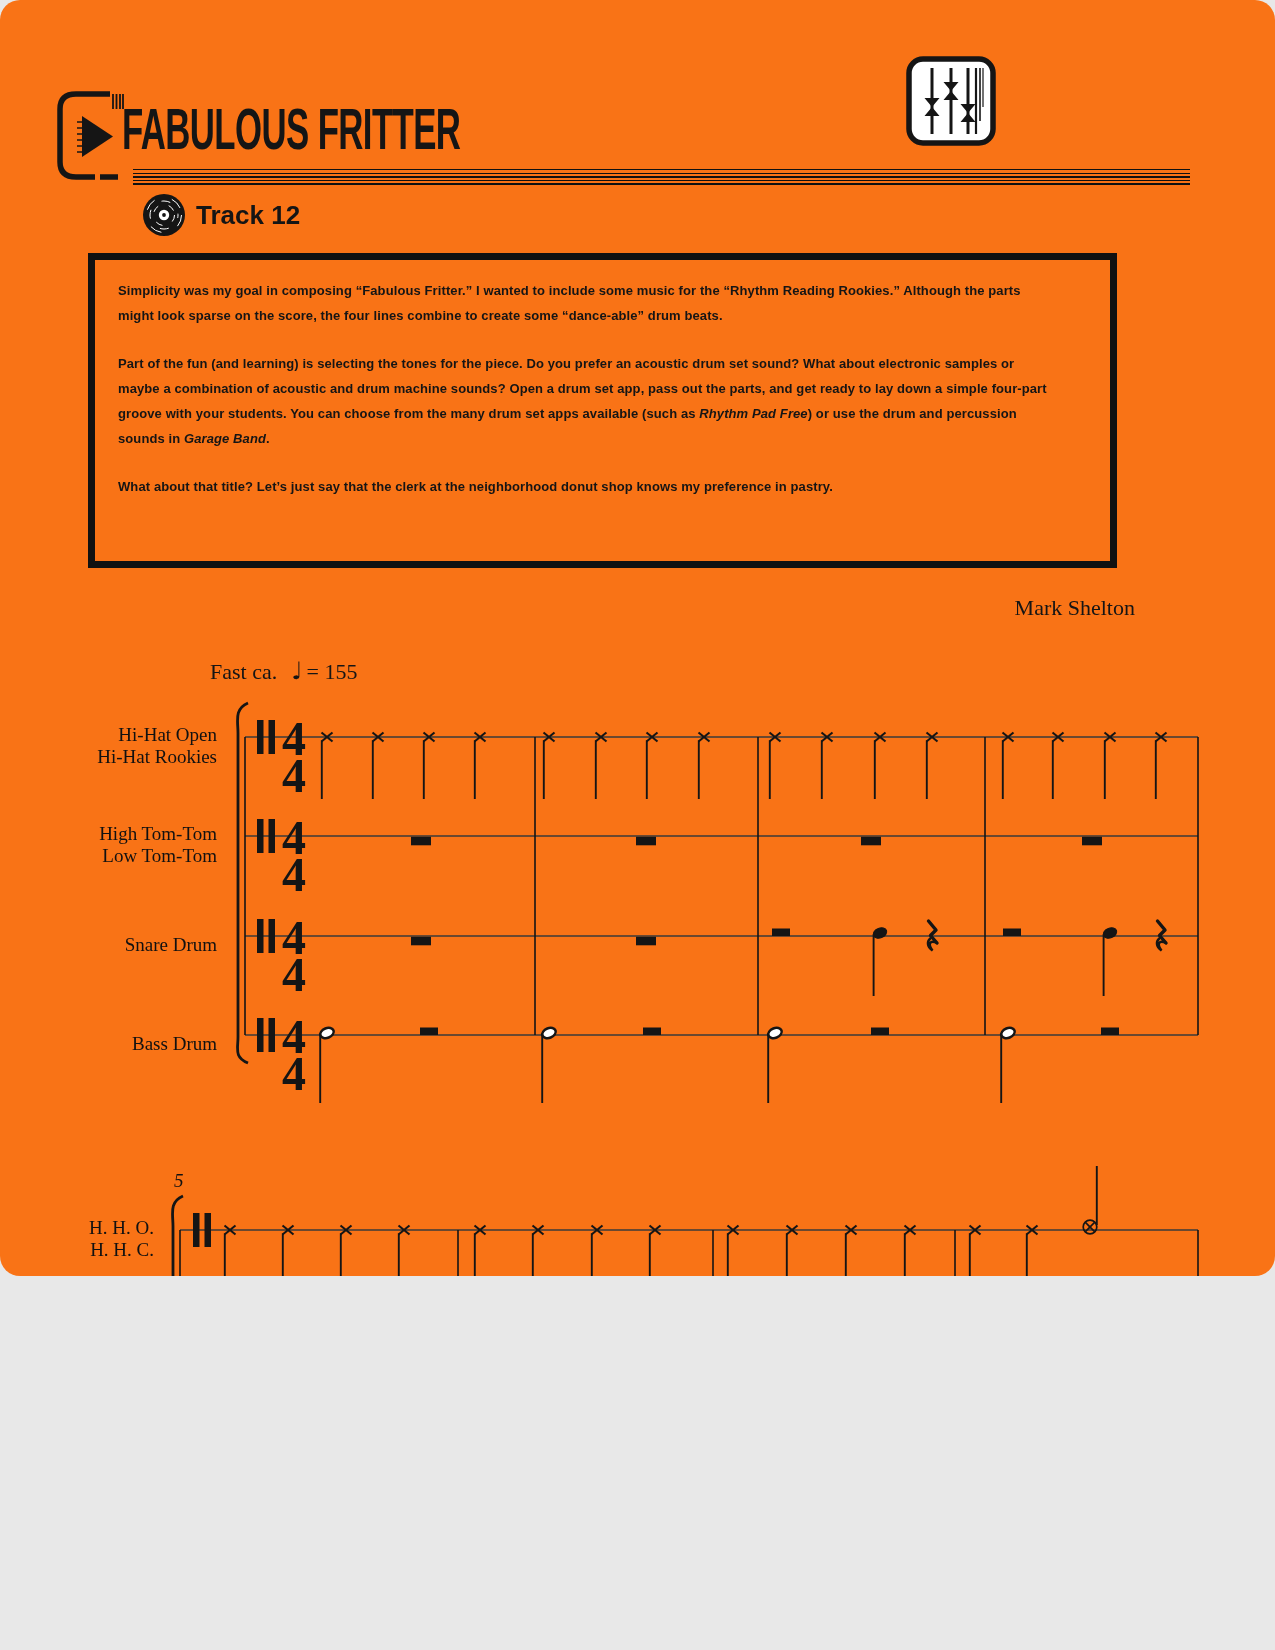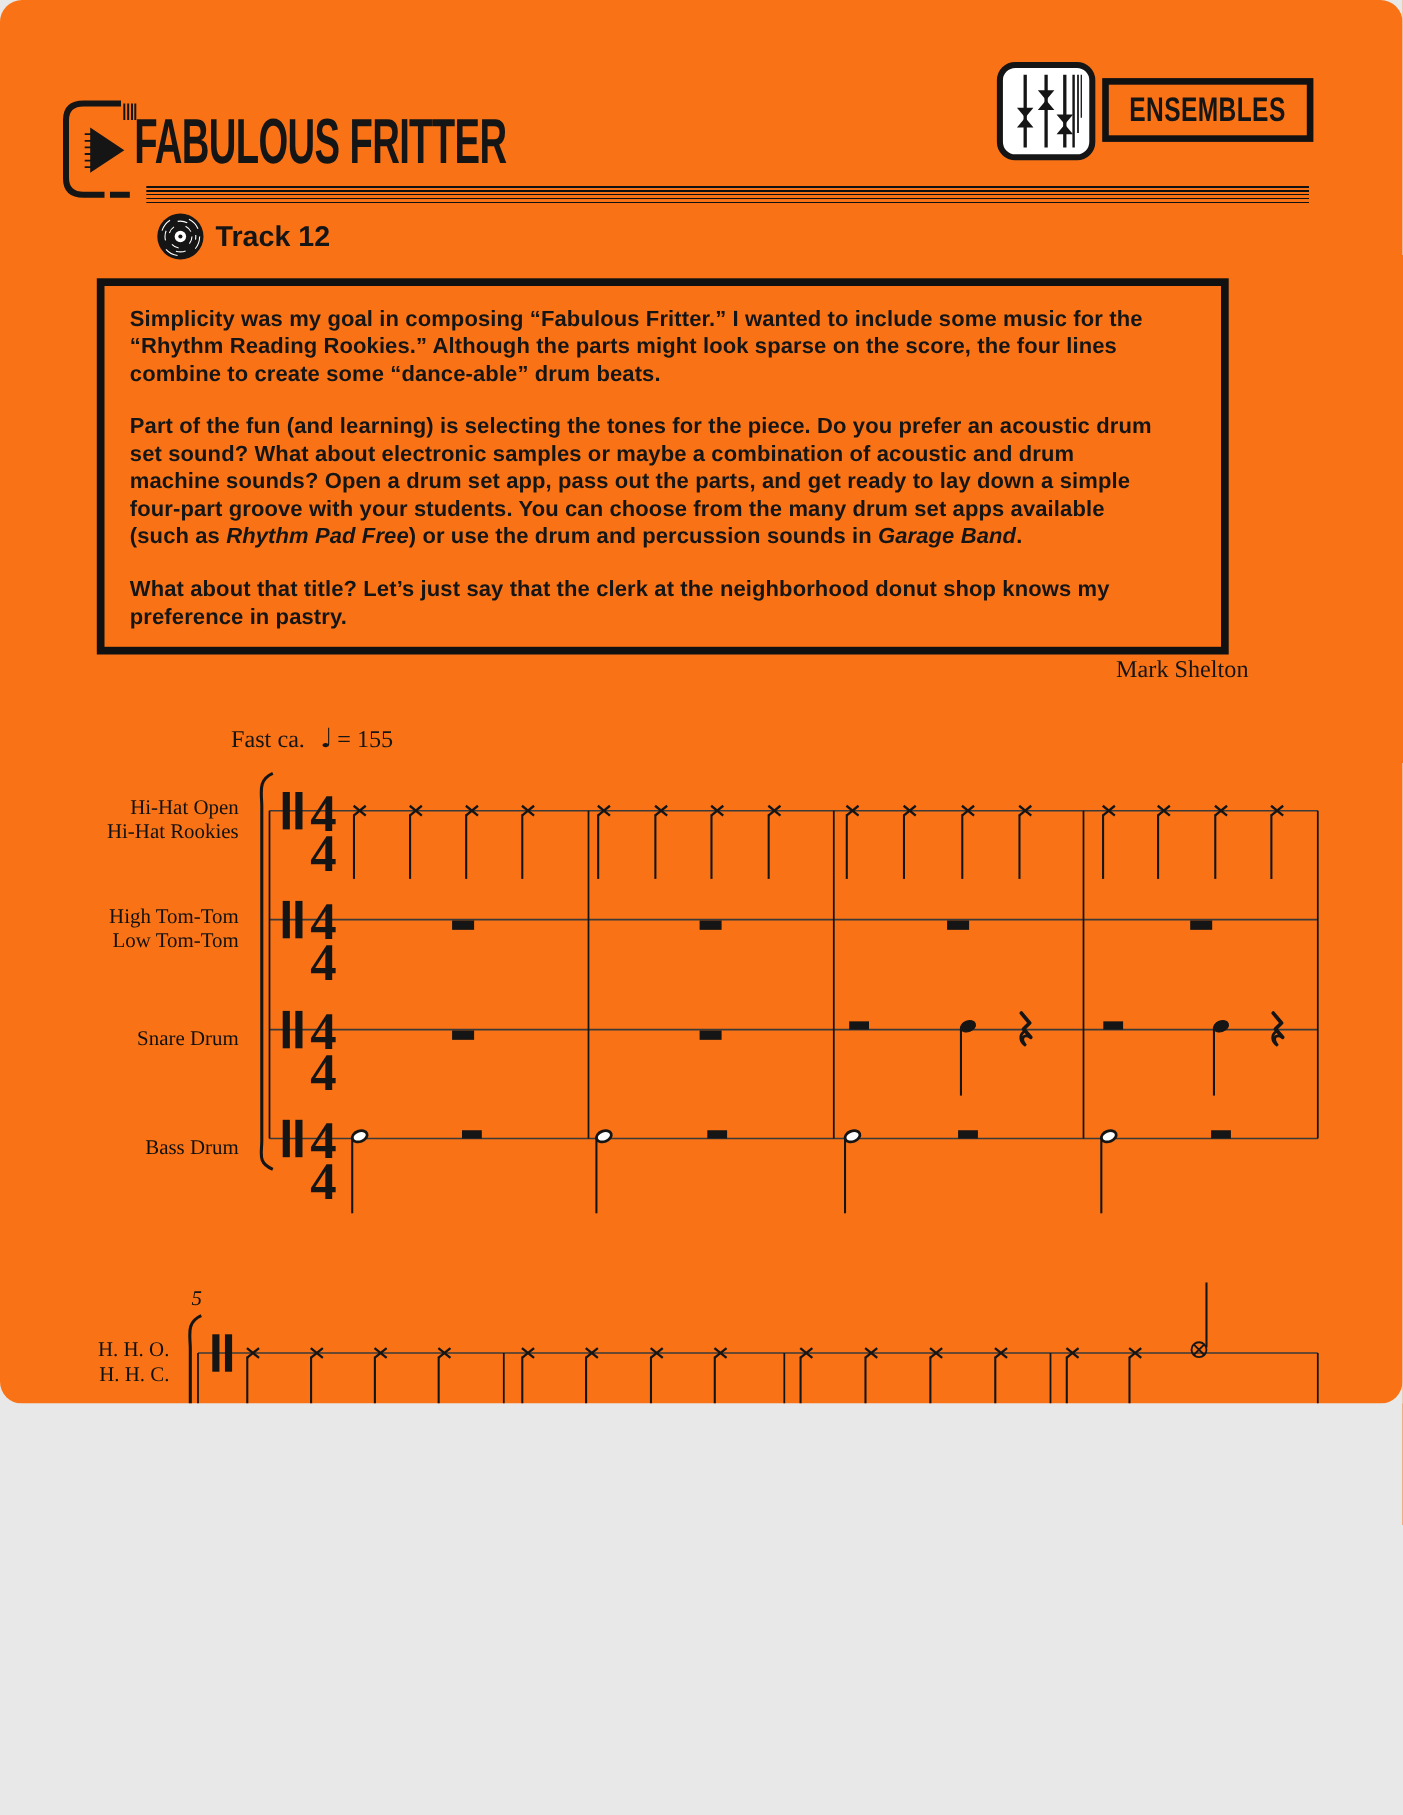--- a/index.html
+++ b/index.html
@@ -28,21 +28,21 @@
     transform:scaleX(0.72);transform-origin:center;
   }
   .track-row{left:142px;top:193px;height:44px;display:flex;align-items:center;gap:10px;}
   .track-label{font-weight:bold;font-size:26px;}
   
   .note-box{
     left:88px;top:253px;width:1029px;min-height:315px;border:7px solid #111;
     box-sizing:border-box;padding:18px 30px 14px 23px;
   }
   .note-box p{
-    margin:0 0 23px 0;font-weight:bold;font-size:20px;line-height:25px;
+    margin:0 0 23px 0;font-weight:bold;font-size:13px;line-height:25px;
     letter-spacing:0.1px;max-width:935px;
   }
   .note-box p:last-child{margin-bottom:0;}
   .note-box i{font-style:italic;}
   .composer{right:140px;top:595px;font-family:"Liberation Serif",serif;font-size:22px;}
   .tempo{left:210px;top:657px;font-family:"Liberation Serif",serif;font-size:22px;display:flex;align-items:baseline;}
   .tempo .note-glyph{font-family:"DejaVu Sans",sans-serif;font-size:24px;margin:0 4px 0 14px;}
   .staff-label{
     position:absolute;font-family:"Liberation Serif",serif;font-size:19px;line-height:22px;
     text-align:right;transform:translateY(-50%);white-space:nowrap;color:#111;
@@ -94,23 +94,20 @@
     </g>
     <g stroke="#151515">
       <line x1="71" y1="13" x2="71" y2="79" stroke-width="2.2"></line>
       <line x1="75" y1="13" x2="75" y2="66" stroke-width="1.6"></line>
       <line x1="78" y1="13" x2="78" y2="52" stroke-width="1.2"></line>
     </g>
     <path d="M 19.5,43 H 34.5 L 19.5,61 H 34.5 Z" fill="#151515"></path>
     <path d="M 38.5,27 H 53.5 L 38.5,45 H 53.5 Z" fill="#151515"></path>
     <path d="M 55.5,49 H 70.5 L 55.5,67 H 70.5 Z" fill="#151515"></path>
   </svg>
-  <div class="abs badge-box">
-    <span class="badge-text">ENSEMBLES</span>
-  </div>
 
   <div class="abs track-row">
     <svg width="44" height="44" viewBox="0 0 44 44">
       <circle cx="22" cy="22" r="21" fill="#151515"></circle>
       <circle cx="22" cy="22" r="17.5" fill="none" stroke="#fff" stroke-width="1" stroke-dasharray="12 18"></circle>
       <circle cx="22" cy="22" r="14" fill="none" stroke="#fff" stroke-width="1" stroke-dasharray="9 14" stroke-dashoffset="6"></circle>
       <circle cx="22" cy="22" r="10.5" fill="none" stroke="#fff" stroke-width="1" stroke-dasharray="7 11"></circle>
       <circle cx="22" cy="22" r="5.2" fill="#fff"></circle>
       <circle cx="22" cy="22" r="1.9" fill="#151515"></circle>
     </svg>

